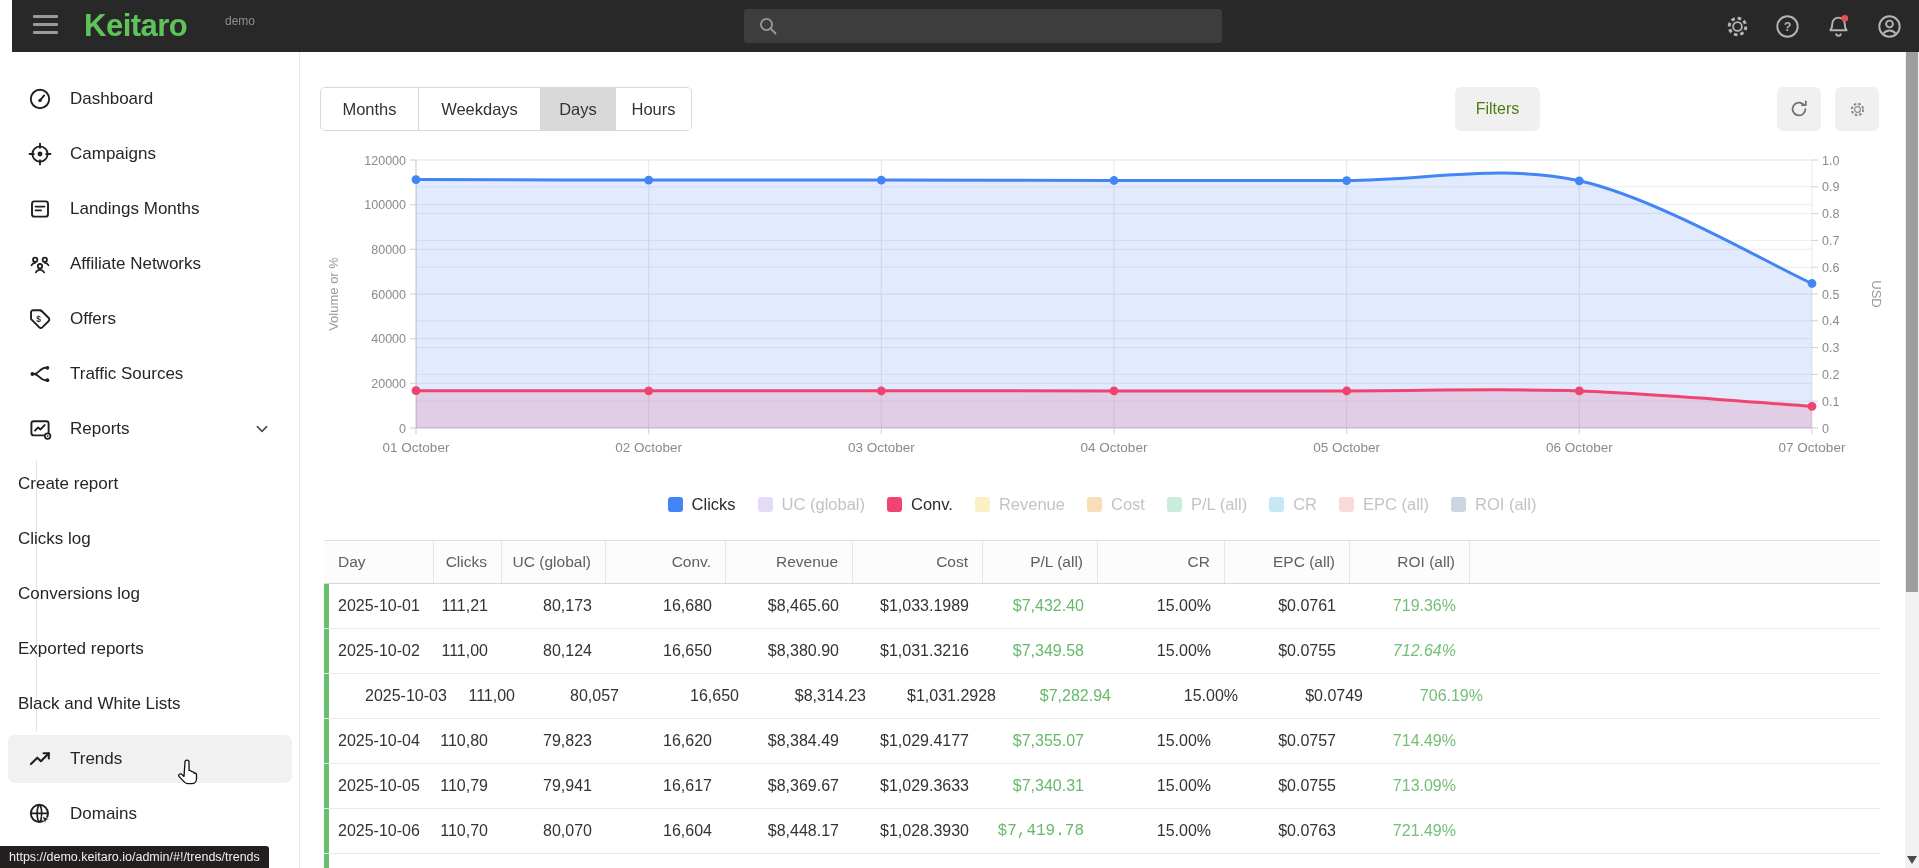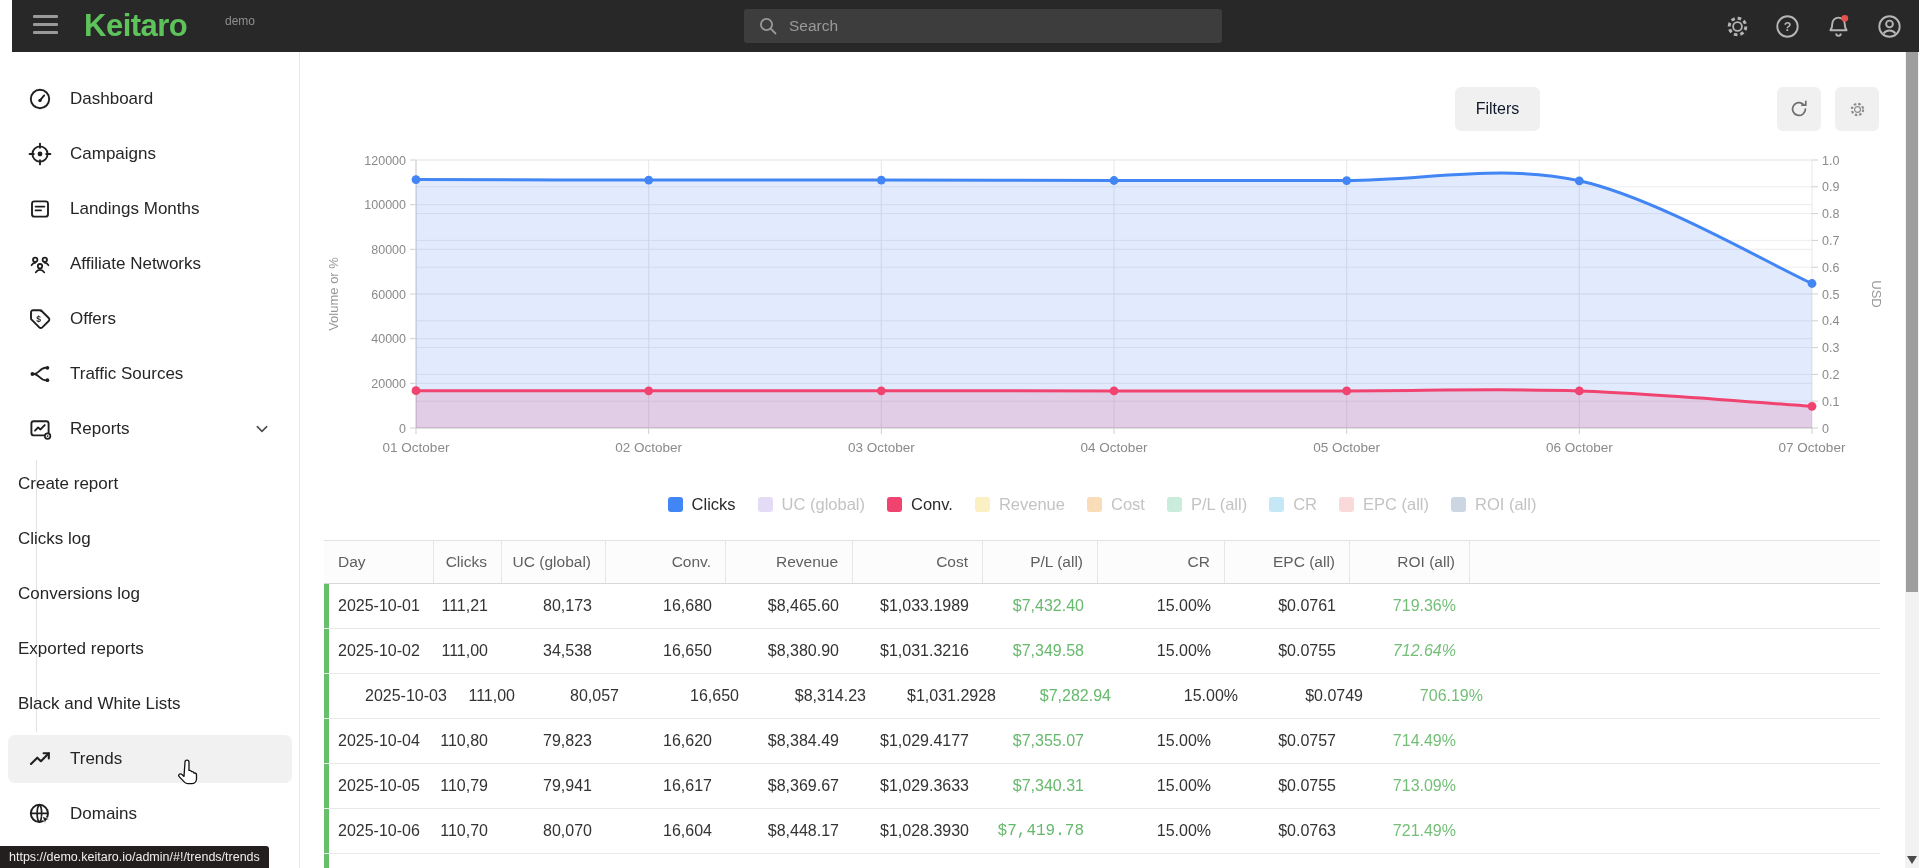--- a/index.html
+++ b/index.html
@@ -28,21 +28,21 @@
   .side-item .chev { position:absolute; right:30px; top:16px; }
   .side-item.active-bg { background:#f1f1f1; border-radius:7px; left:8px; width:284px; }
   .side-item.active-bg .ic { margin-left:20px; }
   .indent-line { position:absolute; left:36px; top:408px; width:1px; height:272px; background:#e3e3e3; }
 
   
   .tabs { position:absolute; left:320px; top:87px; height:44px; display:flex; border:1px solid #d8d8d8; border-radius:5px; overflow:hidden; background:#fff; }
   .tab { height:100%; display:flex; align-items:center; justify-content:center; font-size:16.5px; color:#333; border-right:1px solid #d8d8d8; cursor:pointer; background:#fff; }
   .tab:last-child { border-right:none; }
   .tab.sel { background:#d9d9d9; }
-  .btn { position:absolute; top:87px; height:44px; background:#f0f0f0; border-radius:6px; display:flex; align-items:center; justify-content:center; font-size:16px; color:#0f172a; cursor:pointer; }
+  .btn { position:absolute; top:87px; height:44px; background:#f0f0f0; border-radius:6px; display:flex; align-items:center; justify-content:center; font-size:16px; color:#4d7c0f; cursor:pointer; }
   .select { position:absolute; left:1552px; top:85px; width:213px; height:46px; background:#fff; border:1px solid #c9c9c9; border-radius:6px; display:flex; align-items:center; font-size:17px; color:#2e2e2e; cursor:pointer; }
   .select .val { margin-left:18px; }
   .select svg { position:absolute; right:14px; top:16px; }
 
   
   #chart-wrap { position:absolute; left:324px; top:146px; width:1560px; height:318px; }
   .legend { position:absolute; left:324px; top:492px; width:1556px; height:24px; display:flex; align-items:center; justify-content:center; gap:22px; }
   .leg-item { display:flex; align-items:center; gap:9px; cursor:pointer; font-size:16.5px; }
   .leg-sw { width:15px; height:15px; border-radius:3px; flex:none; }
   .leg-item.off { color:#c3c3c3; }
@@ -78,21 +78,20 @@
         <div></div>
         <div></div>
       </div>
     <div class="brand">Keitaro</div>
     <div class="env">demo</div>
     <div class="search">
       <svg width="22" height="22" viewBox="0 0 22 22">
         <circle cx="9.5" cy="9.5" r="5.6" fill="none" stroke="#9a9a9a" stroke-width="1.8"></circle>
         <path d="M13.7 13.7L18.5 18.5" stroke="#9a9a9a" stroke-width="1.8" stroke-linecap="round"></path>
       </svg>
-      <input placeholder="Search" style="">
     </div>
     <svg class="tb-icon" style="left:1712px" viewBox="0 0 27 27">
       <circle cx="13.5" cy="13.5" r="8.3" fill="none" stroke="#b5b5b5" stroke-width="3" stroke-dasharray="3.6 2.9"></circle>
       <circle cx="13.5" cy="13.5" r="4.4" fill="#282828" stroke="#b5b5b5" stroke-width="1.8"></circle>
     </svg>
     <svg class="tb-icon" style="left:1762px" viewBox="0 0 27 27">
       <circle cx="13.5" cy="13.5" r="10.2" fill="none" stroke="#b5b5b5" stroke-width="1.9"></circle>
       <text x="13.5" y="18.2" text-anchor="middle" font-size="12.5" font-weight="bold" fill="#b5b5b5" font-family="Liberation Sans, sans-serif">?</text>
     </svg>
     <svg class="tb-icon" style="left:1813px" viewBox="0 0 27 27">
@@ -196,20 +195,26 @@
           <svg viewBox="0 0 24 24" class="ic">
             <circle cx="11.4" cy="11.4" r="8.6" fill="none" stroke="#1f1f1f" stroke-width="1.9"></circle>
             <path d="M2.8 11.4h17.2M11.4 2.8c3 2.2 3 15 0 17.2M11.4 2.8c-3 2.2-3 15 0 17.2" fill="none" stroke="#1f1f1f" stroke-width="1.7"></path>
             <path d="M14.2 14.2l7.2 2.7-3.1 1.4-1.4 3.1z" fill="#1f1f1f" stroke="#fff" stroke-width="0.8"></path>
           </svg>
           <span class="lbl">Domains</span>
         </div>
       </div>
   </div>
 
+  <div class="tabs" id="tabs">
+      <div class="tab" style="width: 98px;">Months</div>
+      <div class="tab" style="width: 122px;">Weekdays</div>
+      <div class="tab sel" style="width: 75px;">Days</div>
+      <div class="tab" style="width: 75px;">Hours</div>
+    </div>
   <div class="btn" style="left:1455px;width:85px">
     <span>Filters</span>
   </div>
   <div class="btn" style="left:1777px;width:44px">
     <svg width="22" height="22" viewBox="0 0 24 24">
       <path d="M19 12a7 7 0 1 1-2.2-5.1" fill="none" stroke="#6f6f6f" stroke-width="1.9" stroke-linecap="round"></path>
       <path d="M19.4 3.6v4.2h-4.2" fill="none" stroke="#6f6f6f" stroke-width="1.9" stroke-linecap="round" stroke-linejoin="round"></path>
     </svg>
   </div>
   <div class="btn" style="left:1835px;width:44px">
@@ -382,21 +387,21 @@
         <div class="cell r green" style="width: 115px;">$7,432.40</div>
         <div class="cell r" style="width: 127px;">15.00%</div>
         <div class="cell r" style="width: 125px;">$0.0761</div>
         <div class="cell r green2" style="width: 120px;">719.36%</div>
         <div class="cell" style="flex: 1 1 0%;"></div>
       </div>
       <div class="trow">
         <div class="gbar"></div>
         <div class="cell" style="width: 110px;">2025-10-02</div>
         <div class="cell r" style="width: 68px;">111,00</div>
-        <div class="cell r" style="width: 104px;">34,538</div>
+        <div class="cell r" style="width: 104px;">80,124</div>
         <div class="cell r" style="width: 120px;">16,650</div>
         <div class="cell r" style="width: 127px;">$8,380.90</div>
         <div class="cell r" style="width: 130px;">$1,031.3216</div>
         <div class="cell r green" style="width: 115px;">$7,349.58</div>
         <div class="cell r" style="width: 127px;">15.00%</div>
         <div class="cell r" style="width: 125px;">$0.0755</div>
         <div class="cell r green2" style="width: 120px; font-style: italic;">712.64%</div>
         <div class="cell" style="flex: 1 1 0%;"></div>
       </div>
       <div class="trow">

